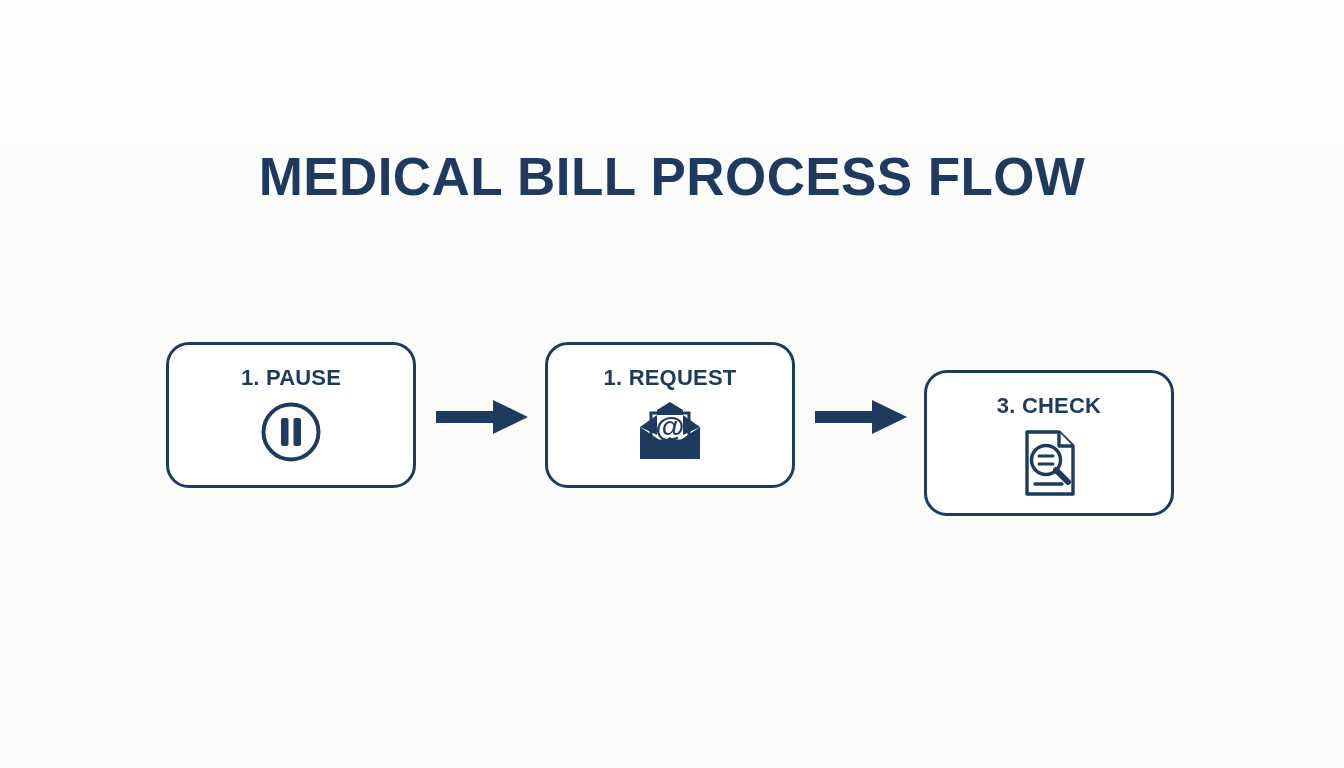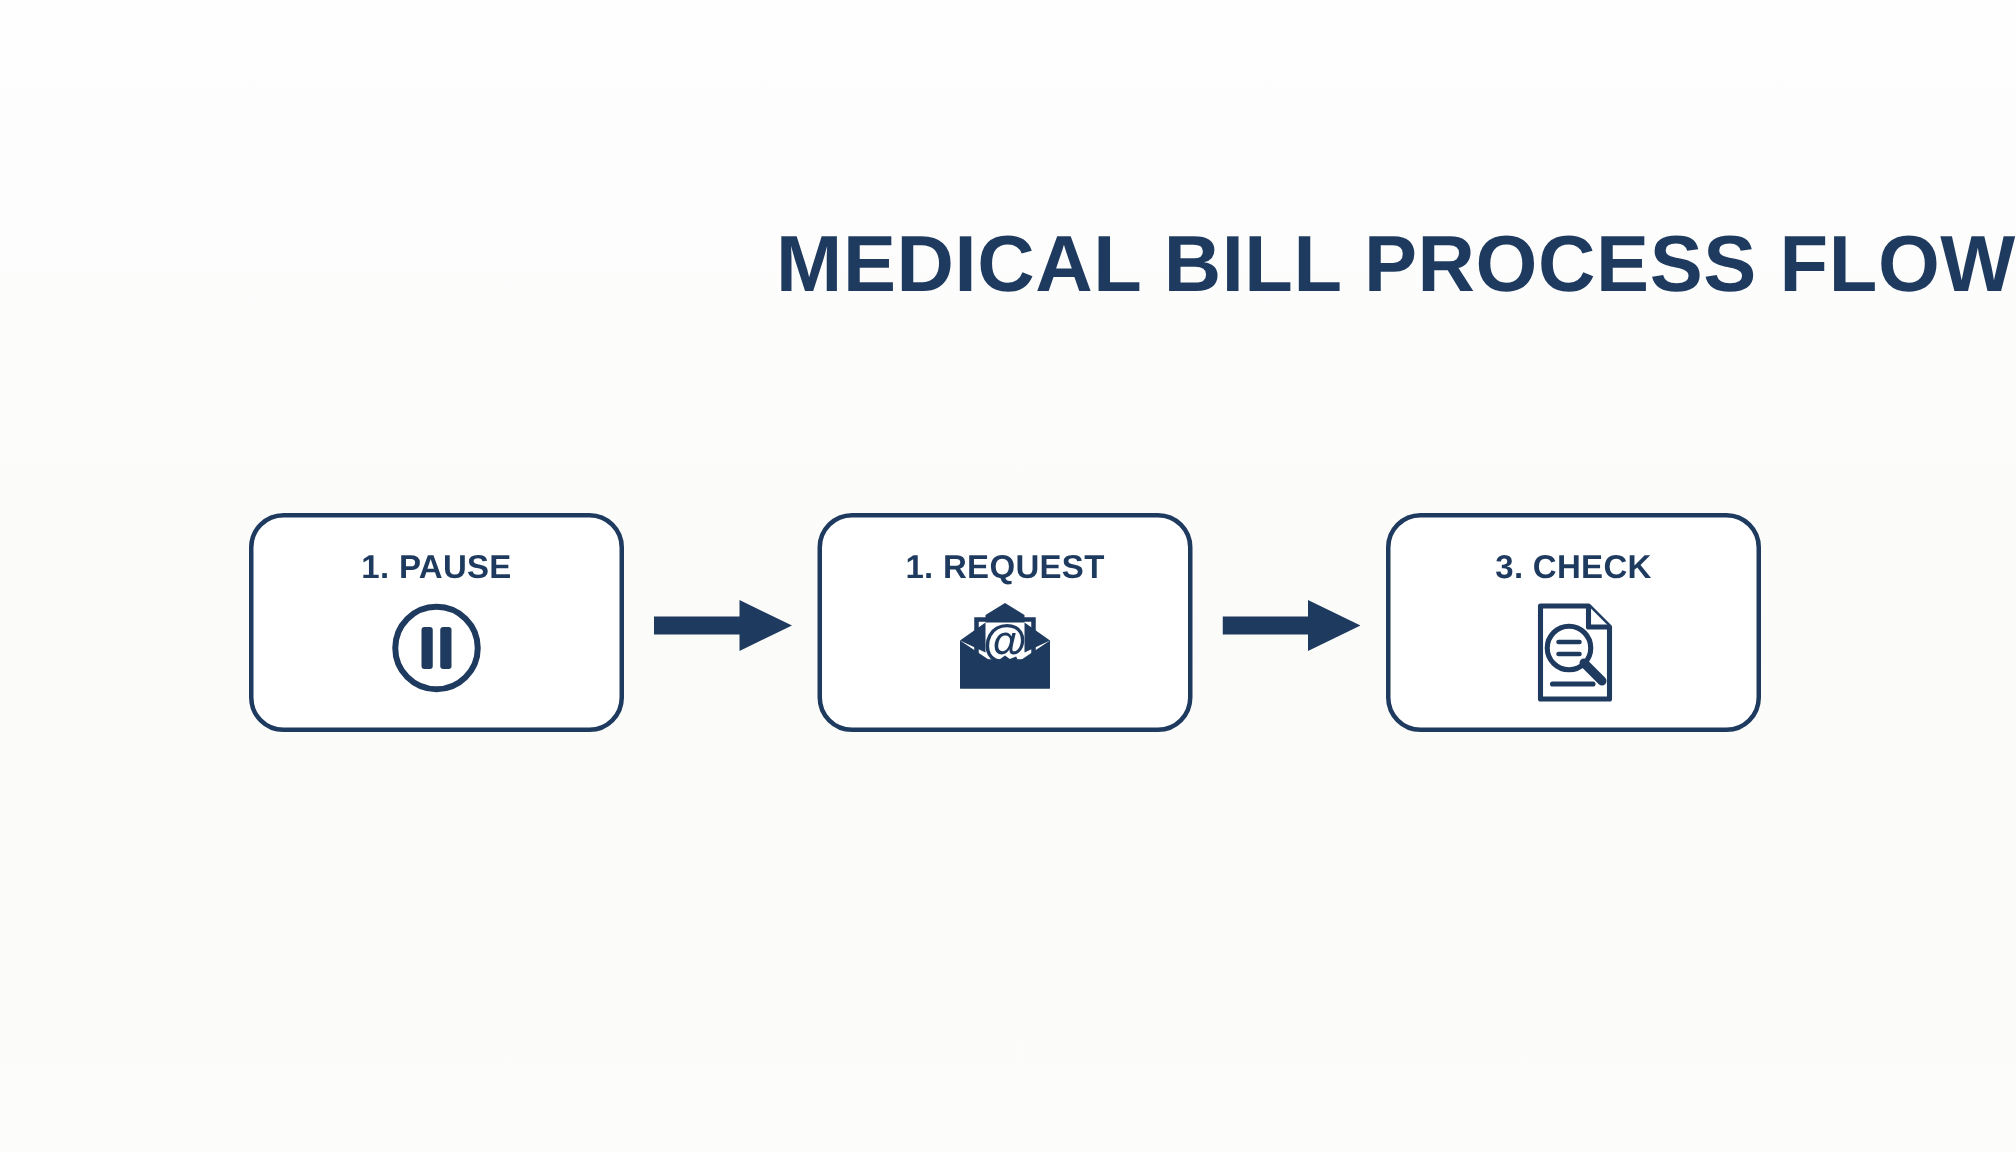--- a/index.html
+++ b/index.html
@@ -21,21 +21,21 @@
     inset: 0;
     background: linear-gradient(180deg, #fefefe 0%, #fbfbfa 55%, #fcfcfb 100%);
   }
 
   
   .title {
     position: absolute;
     top: 146px;
     left: 0;
     width: 1344px;
-    text-align: right;
+    text-align: center;
     font-size: 53px;
     font-weight: bold;
     letter-spacing: 0.4px;
     color: #1e3a5f;
     font-family: "Liberation Sans", sans-serif;
     white-space: nowrap;
   }
 
   
   .flow {
@@ -52,21 +52,21 @@
     top: 0;
     width: 250px;
     height: 146px;
     box-sizing: border-box;
     border: 3.2px solid #1e3a5f;
     border-radius: 23px;
     background: #ffffff;
   }
   .step-box.s1 { left: 0px; }
   .step-box.s2 { left: 379px; }
-  .step-box.s3 { left: 758px; }
+  .step-box.s3 { left: 758px; margin-top: 28px; }
 
   .step-label {
     position: absolute;
     top: 20px;
     left: 0;
     width: 100%;
     text-align: center;
     font-size: 22px;
     font-weight: bold;
     color: #1e3a5f;

